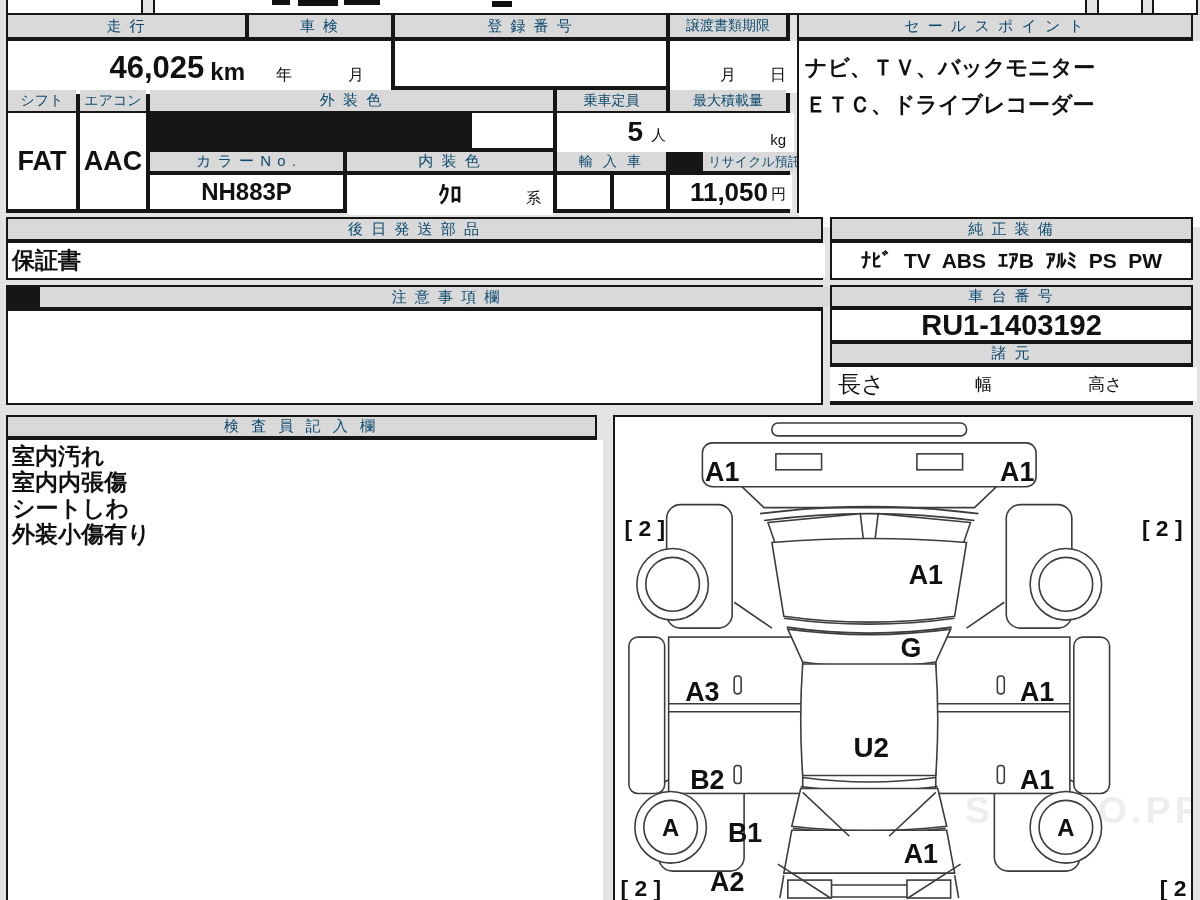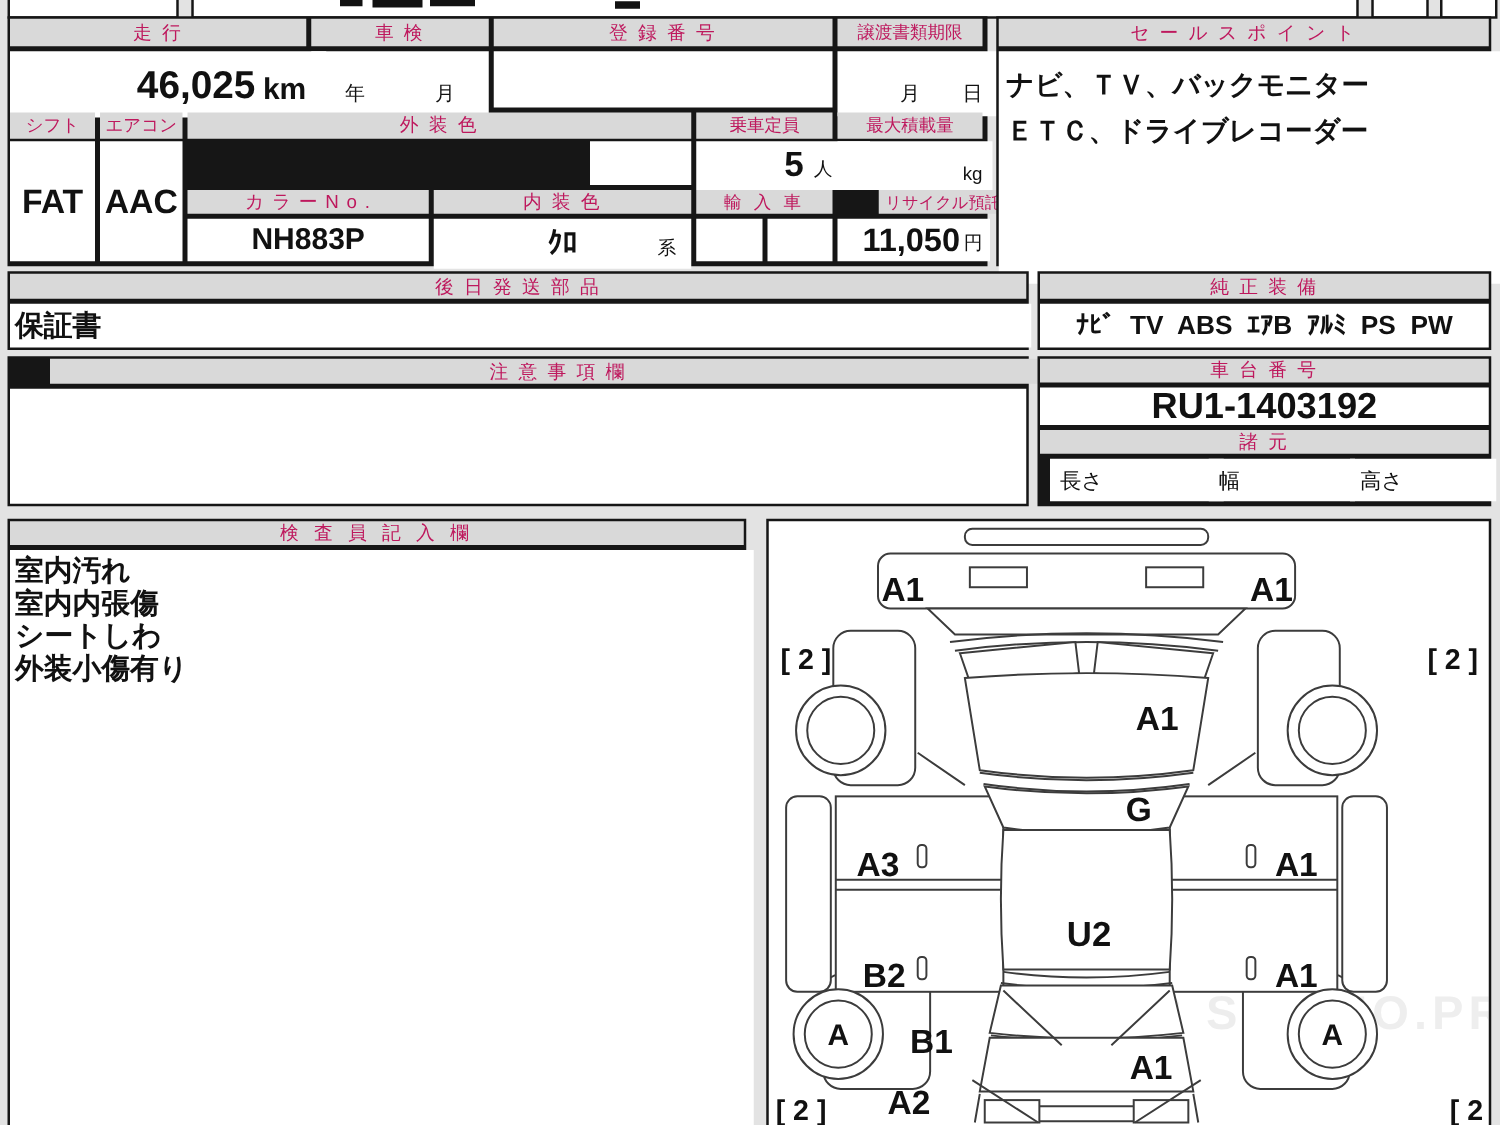--- a/index.html
+++ b/index.html
@@ -1,20 +1,20 @@
 <!DOCTYPE html>
 <html><head>
 <meta charset="utf-8">
 <style>
   html,body{margin:0;padding:0;}
   #page{position:relative;width:1200px;height:900px;background:#e3e3e3;overflow:hidden;
         font-family:"Liberation Sans","DejaVu Sans",sans-serif;color:#111;}
   .tbl{position:absolute;background:#161616;}
   .c{position:absolute;background:#fff;display:flex;align-items:center;justify-content:center;overflow:hidden;}
-  .hd{background:#d9d9d9;font-size:15px;letter-spacing:2px;color:#be185d;}
+  .hd{background:#d9d9d9;font-size:15px;letter-spacing:2px;color:#0c4a6e;}
   .hds{font-size:14px;letter-spacing:0;}
   .big{font-weight:bold;font-size:27px;}
   .val{font-weight:bold;font-size:24px;}
   .unit{font-size:15px;font-weight:normal;}
   .frag{position:absolute;background:#111;}
   .toprow{position:absolute;background:#fff;border:2px solid #161616;}
   svg text{font-family:"Liberation Sans","DejaVu Sans",sans-serif;font-weight:bold;fill:#111;}
 </style>
 </head>
 <body>
@@ -106,21 +106,21 @@
 
   <div class="tbl" style="left:6px;top:285px;width:817px;height:120px;">
     <div class="c hd" style="left:2px;top:2px;width:813px;height:20px;margin-left:32px;">注 意 事 項 欄</div>
     <div class="c" style="left:2px;top:26px;width:813px;height:92px;"></div>
   </div>
 
   <div class="tbl" style="left:830px;top:285px;width:363px;height:120px;">
     <div class="c hd" style="left:2px;top:2px;width:359px;height:19px;">車 台 番 号</div>
     <div class="c" style="left:2px;top:25px;width:359px;height:30px;font-weight:bold;font-size:29px;">RU1-1403192</div>
     <div class="c hd" style="left:2px;top:59px;width:359px;height:19px;">諸 元</div>
-    <div class="c" style="left:10px;top:82px;width:131px;height:34px;justify-content:flex-start;padding-left:8px;font-size:17px;font-family:Liberation Mono, monospace;">長さ</div>
+    <div class="c" style="left:0;top:82px;width:131px;height:34px;justify-content:flex-start;padding-left:8px;font-size:23px;font-family:Liberation Mono, monospace;">長さ</div>
     <div class="c" style="left:137px;top:82px;width:109px;height:34px;justify-content:flex-start;padding-left:8px;font-size:17px;">幅</div>
     <div class="c" style="left:250px;top:82px;width:109px;height:34px;justify-content:flex-start;padding-left:8px;font-size:17px;">高さ</div>
   </div>
 
   <div class="tbl" style="left:6px;top:415px;width:591px;height:487px;">
     <div class="c hd" style="left:2px;top:2px;width:587px;height:19px;letter-spacing:4px;">検 査 員 記 入 欄</div>
     <div class="c" style="left:2px;top:25px;width:587px;height:460px;flex-direction:column;align-items:flex-start;justify-content:flex-start;padding:3px 4px;font-weight:bold;font-size:23px;line-height:26px;">
       <div>室内汚れ</div>
       <div>室内内張傷</div>
       <div>シートしわ</div>

